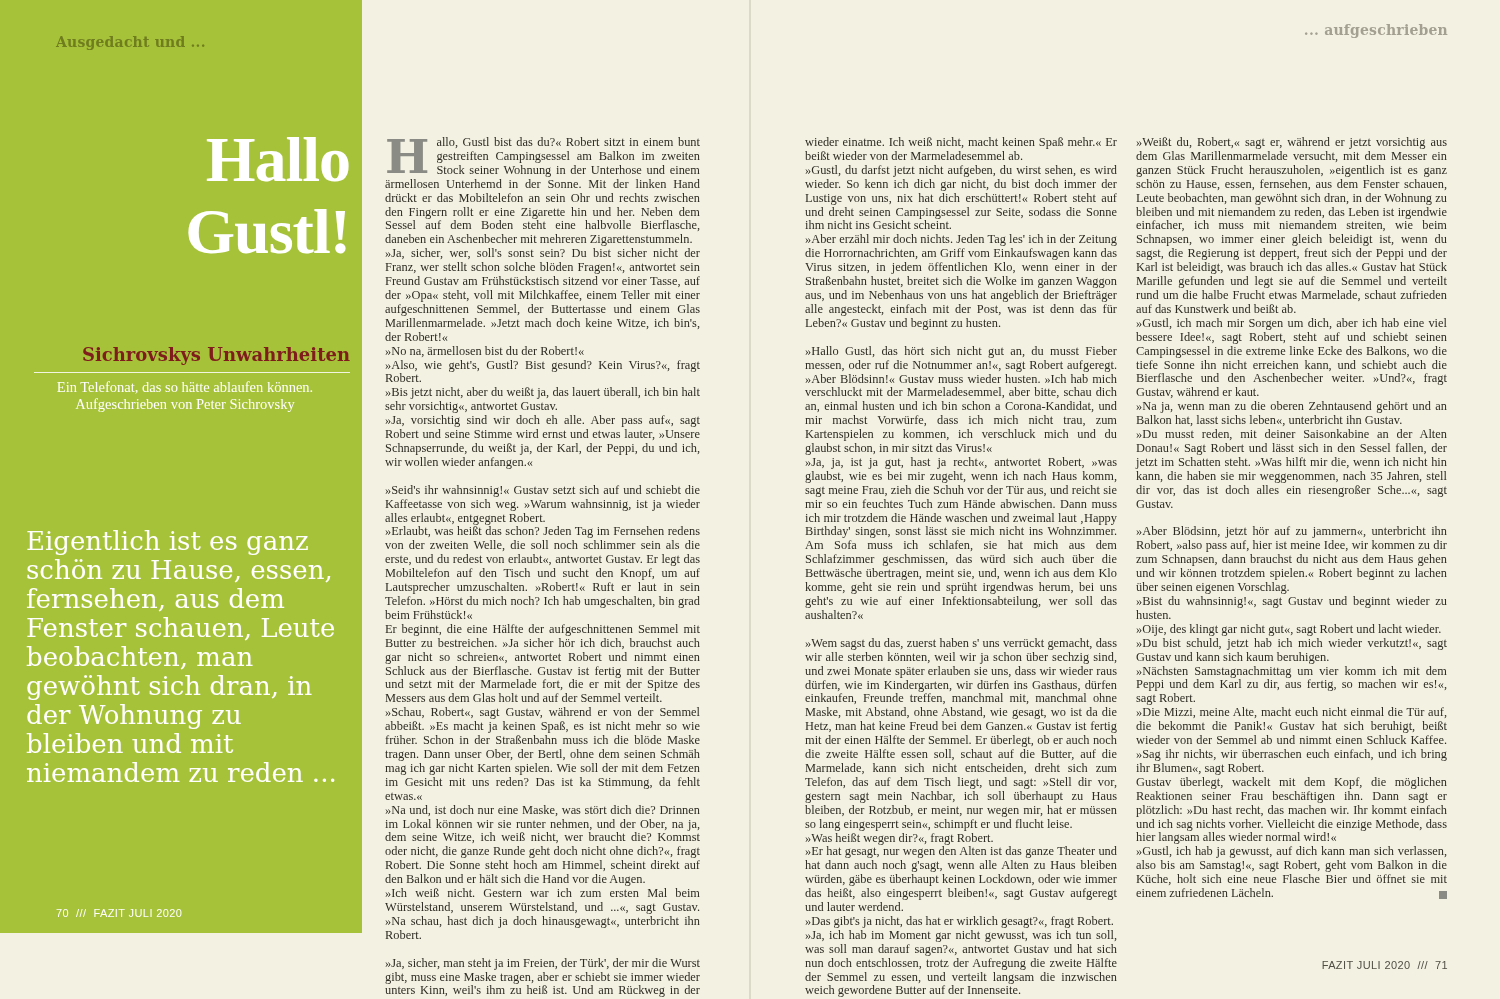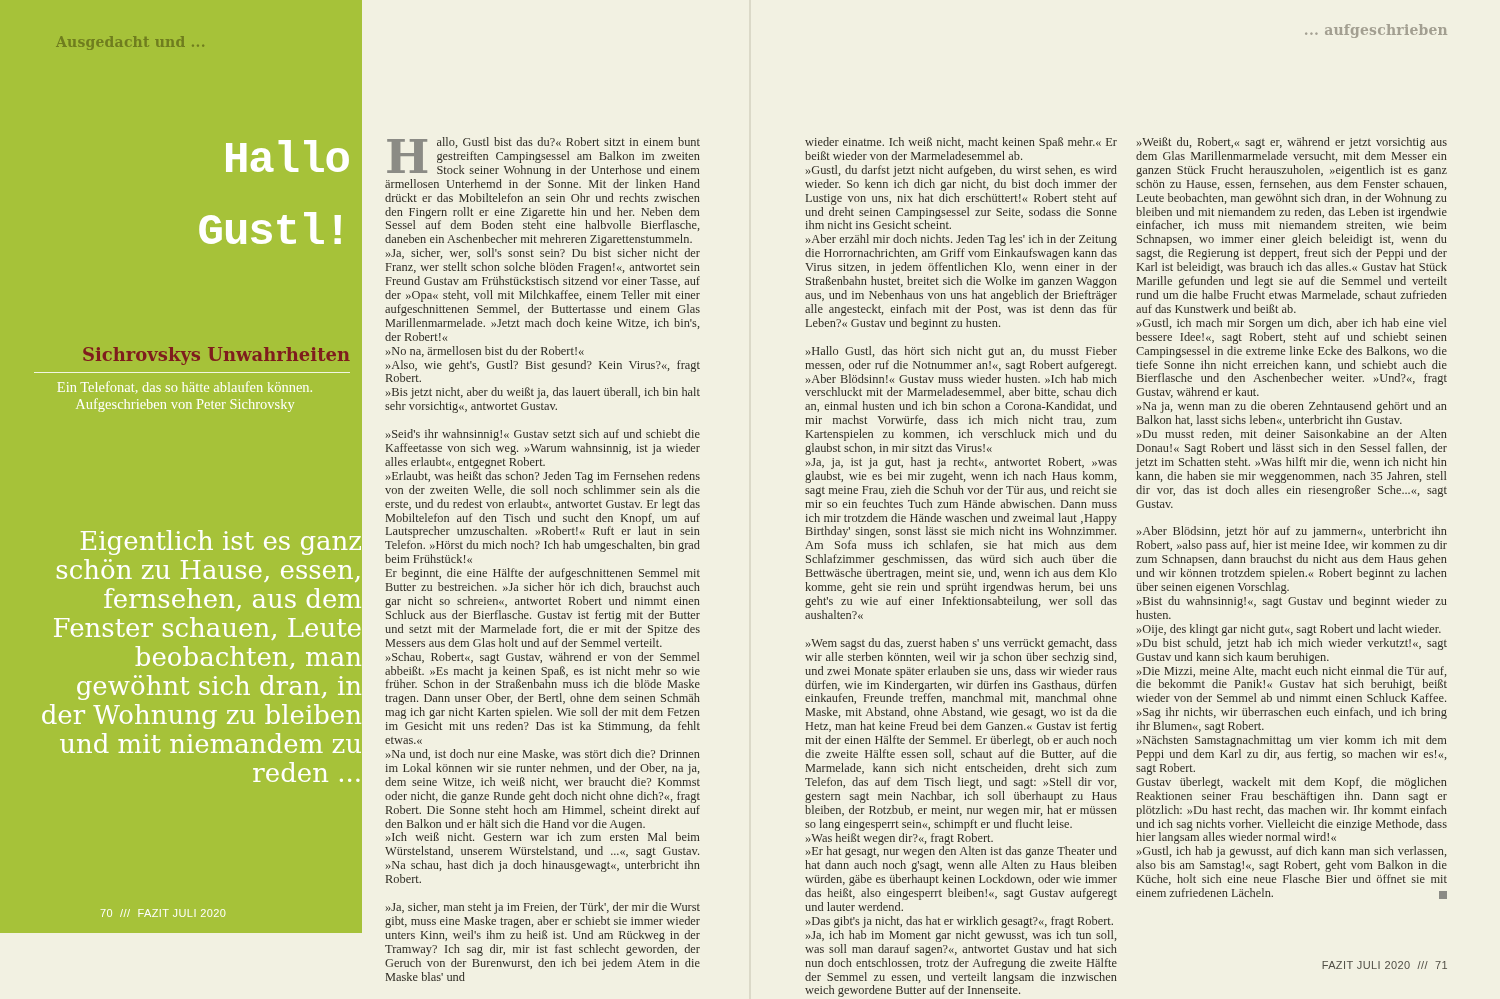--- a/index.html
+++ b/index.html
@@ -14,48 +14,48 @@
     background:#a6c239;
   }
   .kicker-left {
     position:absolute; left:56px; top:34px;
     font-family:"DejaVu Serif", serif; font-weight:bold;
     font-size:14px; color:#6f7d1e; letter-spacing:0.2px;
   }
   .article-title {
     position:absolute; left:20px; right:12px; top:124px;
     text-align:right; color:#ffffff;
-    font-family:Liberation Mono, monospace; font-weight:bold;
-    font-size:44px; line-height:72px; letter-spacing:-1px;
+    font-family:Liberation Serif, serif; font-weight:bold;
+    font-size:64px; line-height:72px; letter-spacing:-1px;
   }
   .section-title {
     position:absolute; left:20px; right:12px; top:344px;
     text-align:right; color:#7f1d1d;
     font-family:"DejaVu Serif", serif; font-weight:bold;
     font-size:18px; line-height:22px;
   }
   .section-rule {
     position:absolute; left:34px; right:12px; top:372px;
     height:1px; background:rgba(255,255,255,0.85);
   }
   .byline {
     position:absolute; left:20px; right:12px; top:379px;
     text-align:center; color:#ffffff;
     font-size:14.5px; line-height:17px;
   }
   .pull-quote {
-    position:absolute; left:26px; right:0; top:527px;
-    text-align:right; color:#ffffff;
+    position:absolute; left:26px; right:24px; top:527px;
+    text-align:left; color:#ffffff;
     font-family:"DejaVu Serif", serif;
     font-size:26px; line-height:29px;
   }
   .footer-left {
     position:absolute; left:56px; bottom:14px;
     font-family:"Liberation Sans", sans-serif;
-    font-size:11px; letter-spacing:0.4px; color:#ffffff;margin-left:44px;
+    font-size:11px; letter-spacing:0.4px; color:#ffffff;
   }
   .footer-left .sep, .footer-right .sep { padding:0 7px; }
   
   .page-divider {
     position:absolute; left:749px; top:0; width:2px; height:999px;
     background:#dbd9c8;
   }
   .kicker-right {
     position:absolute; right:52px; top:22px;
     font-family:"DejaVu Serif", serif; font-weight:bold;
@@ -110,20 +110,21 @@
       <span>70</span><span class="sep">///</span><span>FAZIT JULI 2020</span>
     </div>
   </div>
 
   <div class="body-col" id="col-left">
     <p class="lead"><span class="dropcap">H</span><span>allo, Gustl bist das du?« Robert sitzt in einem bunt gestreiften Campingsessel am Balkon im zweiten Stock seiner Wohnung in der Unterhose und einem ärmellosen Unterhemd in der Sonne. Mit der linken Hand drückt er das Mobiltelefon an sein Ohr und rechts zwischen den Fingern rollt er eine Zigarette hin und her. Neben dem Sessel auf dem Boden steht eine halbvolle Bierflasche, daneben ein Aschenbecher mit mehreren Zigarettenstummeln.</span></p>
     <p>»Ja, sicher, wer, soll's sonst sein? Du bist sicher nicht der Franz, wer stellt schon solche blöden Fragen!«, antwortet sein Freund Gustav am Frühstückstisch sitzend vor einer Tasse, auf der »Opa« steht, voll mit Milchkaffee, einem Teller mit einer aufgeschnittenen Semmel, der Buttertasse und einem Glas Marillenmarmelade. »Jetzt mach doch keine Witze, ich bin's, der Robert!«</p>
       <p>»No na, ärmellosen bist du der Robert!«</p>
       <p>»Also, wie geht's, Gustl? Bist gesund? Kein Virus?«, fragt Robert.</p>
       <p>»Bis jetzt nicht, aber du weißt ja, das lauert überall, ich bin halt sehr vorsichtig«, antwortet Gustav.</p>
+      <p>»Ja, vorsichtig sind wir doch eh alle. Aber pass auf«, sagt Robert und seine Stimme wird ernst und etwas lauter, »Unsere Schnapserrunde, du weißt ja, der Karl, der Peppi, du und ich, wir wollen wieder anfangen.«</p>
       <p class="gap">»Seid's ihr wahnsinnig!« Gustav setzt sich auf und schiebt die Kaffeetasse von sich weg. »Warum wahnsinnig, ist ja wieder alles erlaubt«, entgegnet Robert.</p>
       <p>»Erlaubt, was heißt das schon? Jeden Tag im Fernsehen redens von der zweiten Welle, die soll noch schlimmer sein als die erste, und du redest von erlaubt«, antwortet Gustav. Er legt das Mobiltelefon auf den Tisch und sucht den Knopf, um auf Lautsprecher umzuschalten. »Robert!« Ruft er laut in sein Telefon. »Hörst du mich noch? Ich hab umgeschalten, bin grad beim Frühstück!«</p>
       <p>Er beginnt, die eine Hälfte der aufgeschnittenen Semmel mit Butter zu bestreichen. »Ja sicher hör ich dich, brauchst auch gar nicht so schreien«, antwortet Robert und nimmt einen Schluck aus der Bierflasche. Gustav ist fertig mit der Butter und setzt mit der Marmelade fort, die er mit der Spitze des Messers aus dem Glas holt und auf der Semmel verteilt.</p>
       <p>»Schau, Robert«, sagt Gustav, während er von der Semmel abbeißt. »Es macht ja keinen Spaß, es ist nicht mehr so wie früher. Schon in der Straßenbahn muss ich die blöde Maske tragen. Dann unser Ober, der Bertl, ohne dem seinen Schmäh mag ich gar nicht Karten spielen. Wie soll der mit dem Fetzen im Gesicht mit uns reden? Das ist ka Stimmung, da fehlt etwas.«</p>
       <p>»Na und, ist doch nur eine Maske, was stört dich die? Drinnen im Lokal können wir sie runter nehmen, und der Ober, na ja, dem seine Witze, ich weiß nicht, wer braucht die? Kommst oder nicht, die ganze Runde geht doch nicht ohne dich?«, fragt Robert. Die Sonne steht hoch am Himmel, scheint direkt auf den Balkon und er hält sich die Hand vor die Augen.</p>
       <p>»Ich weiß nicht. Gestern war ich zum ersten Mal beim Würstelstand, unserem Würstelstand, und ...«, sagt Gustav. »Na schau, hast dich ja doch hinausgewagt«, unterbricht ihn Robert.</p>
       <p class="gap">»Ja, sicher, man steht ja im Freien, der Türk', der mir die Wurst gibt, muss eine Maske tragen, aber er schiebt sie immer wieder unters Kinn, weil's ihm zu heiß ist. Und am Rückweg in der Tramway? Ich sag dir, mir ist fast schlecht geworden, der Geruch von der Burenwurst, den ich bei jedem Atem in die Maske blas' und</p>
   </div>
 
   <div class="page-divider"></div>
@@ -145,22 +146,22 @@
 
   <div class="body-col" id="col-r2">
     <p>»Weißt du, Robert,« sagt er, während er jetzt vorsichtig aus dem Glas Marillenmarmelade versucht, mit dem Messer ein ganzen Stück Frucht herauszuholen, »eigentlich ist es ganz schön zu Hause, essen, fernsehen, aus dem Fenster schauen, Leute beobachten, man gewöhnt sich dran, in der Wohnung zu bleiben und mit niemandem zu reden, das Leben ist irgendwie einfacher, ich muss mit niemandem streiten, wie beim Schnapsen, wo immer einer gleich beleidigt ist, wenn du sagst, die Regierung ist deppert, freut sich der Peppi und der Karl ist beleidigt, was brauch ich das alles.« Gustav hat Stück Marille gefunden und legt sie auf die Semmel und verteilt rund um die halbe Frucht etwas Marmelade, schaut zufrieden auf das Kunstwerk und beißt ab.</p>
       <p>»Gustl, ich mach mir Sorgen um dich, aber ich hab eine viel bessere Idee!«, sagt Robert, steht auf und schiebt seinen Campingsessel in die extreme linke Ecke des Balkons, wo die tiefe Sonne ihn nicht erreichen kann, und schiebt auch die Bierflasche und den Aschenbecher weiter. »Und?«, fragt Gustav, während er kaut.</p>
       <p>»Na ja, wenn man zu die oberen Zehntausend gehört und an Balkon hat, lasst sichs leben«, unterbricht ihn Gustav.</p>
       <p>»Du musst reden, mit deiner Saisonkabine an der Alten Donau!« Sagt Robert und lässt sich in den Sessel fallen, der jetzt im Schatten steht. »Was hilft mir die, wenn ich nicht hin kann, die haben sie mir weggenommen, nach 35 Jahren, stell dir vor, das ist doch alles ein riesengroßer Sche...«, sagt Gustav.</p>
       <p class="gap">»Aber Blödsinn, jetzt hör auf zu jammern«, unterbricht ihn Robert, »also pass auf, hier ist meine Idee, wir kommen zu dir zum Schnapsen, dann brauchst du nicht aus dem Haus gehen und wir können trotzdem spielen.« Robert beginnt zu lachen über seinen eigenen Vorschlag.</p>
       <p>»Bist du wahnsinnig!«, sagt Gustav und beginnt wieder zu husten.</p>
       <p>»Oije, des klingt gar nicht gut«, sagt Robert und lacht wieder.</p>
       <p>»Du bist schuld, jetzt hab ich mich wieder verkutzt!«, sagt Gustav und kann sich kaum beruhigen.</p>
+      <p>»Nächsten Samstagnachmittag um vier komm ich mit dem Peppi und dem Karl zu dir, aus fertig, so machen wir es!«, sagt Robert.</p>
       <p>»Die Mizzi, meine Alte, macht euch nicht einmal die Tür auf, die bekommt die Panik!« Gustav hat sich beruhigt, beißt wieder von der Semmel ab und nimmt einen Schluck Kaffee. »Sag ihr nichts, wir überraschen euch einfach, und ich bring ihr Blumen«, sagt Robert.</p>
-      <p>»Nächsten Samstagnachmittag um vier komm ich mit dem Peppi und dem Karl zu dir, aus fertig, so machen wir es!«, sagt Robert.</p>
       <p>Gustav überlegt, wackelt mit dem Kopf, die möglichen Reaktionen seiner Frau beschäftigen ihn. Dann sagt er plötzlich: »Du hast recht, das machen wir. Ihr kommt einfach und ich sag nichts vorher. Vielleicht die einzige Methode, dass hier langsam alles wieder normal wird!«</p>
       <p>»Gustl, ich hab ja gewusst, auf dich kann man sich verlassen, also bis am Samstag!«, sagt Robert, geht vom Balkon in die Küche, holt sich eine neue Flasche Bier und öffnet sie mit einem zufriedenen Lächeln.<span class="endmark"></span></p>
   </div>
 
   <div class="footer-right">
     <span>FAZIT JULI 2020</span><span class="sep">///</span><span>71</span>
   </div>
 
 </div>
 

